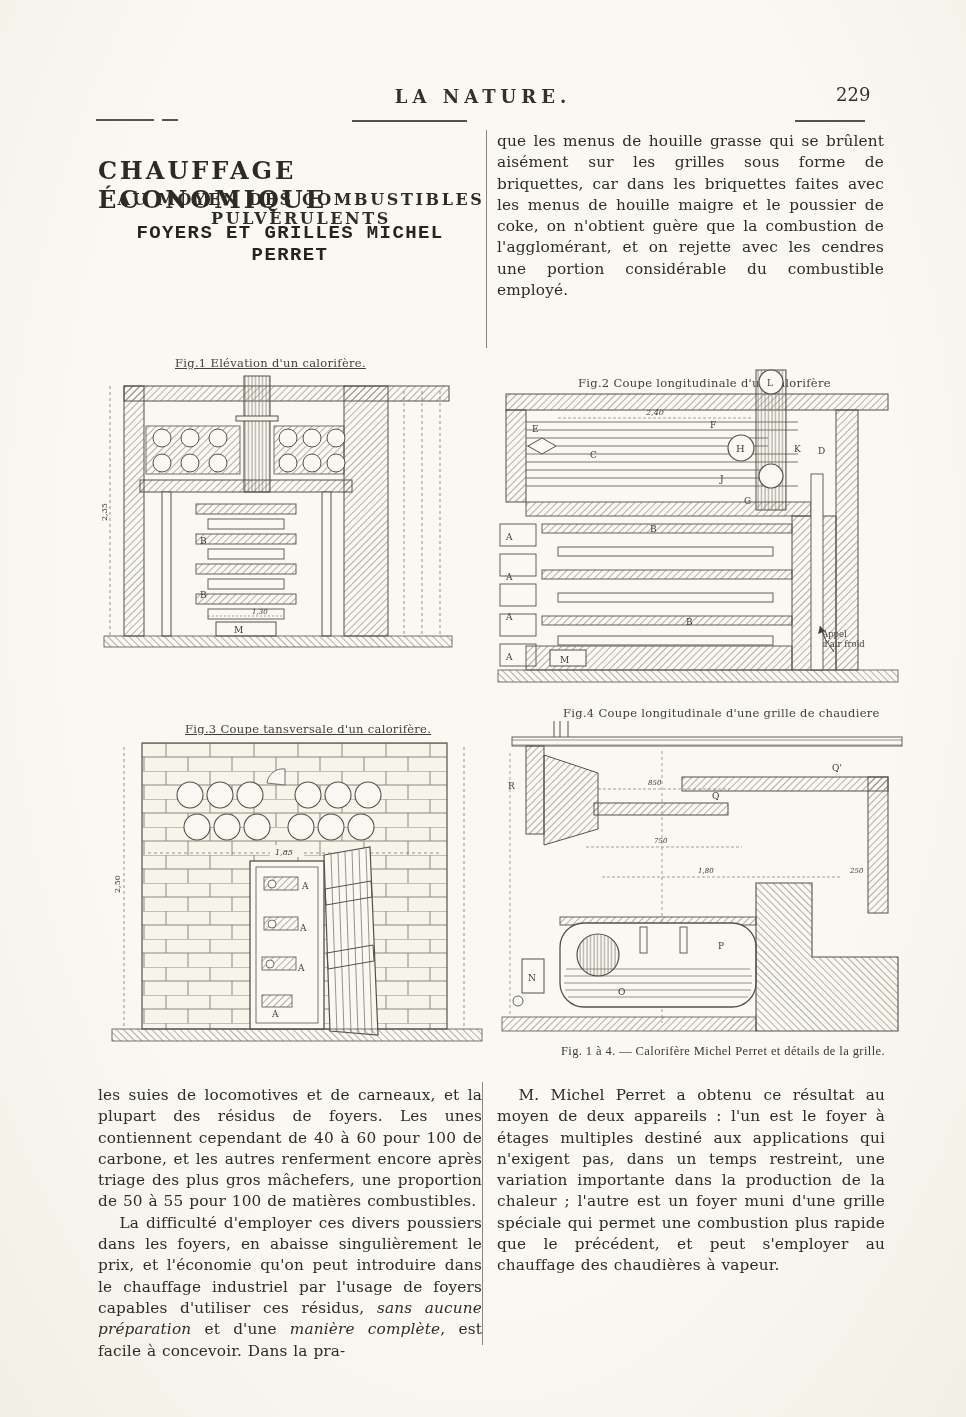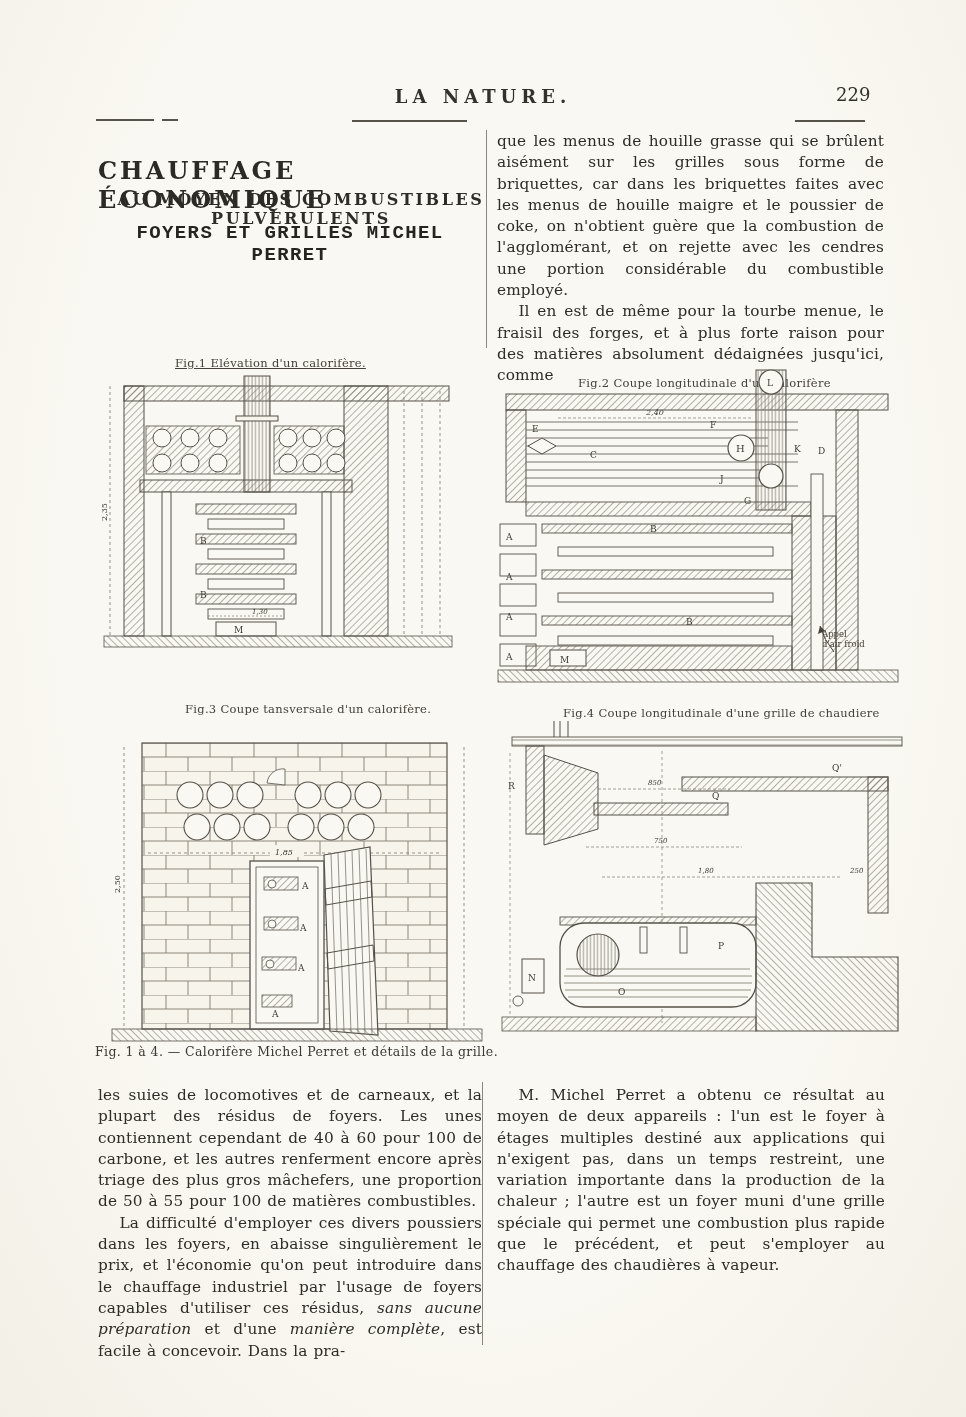--- a/index.html
+++ b/index.html
@@ -20,21 +20,21 @@
   .subtitle{top:190px; left:103px; width:396px; text-align:center; font-size:16px; letter-spacing:2.6px; font-weight:bold;}
   .sechead{top:222px; left:98px; width:384px; text-align:center; font-family:Liberation Mono, monospace; font-size:19px; font-weight:bold; letter-spacing:1.4px; color:#26241f;}
   
   .col{font-size:15.3px; line-height:21.3px; text-align:justify; letter-spacing:0.15px; word-spacing:0.8px; color:#2e2c27;}
   .col p{margin:0; text-indent:1.4em;}
   .col p.noindent{text-indent:0;}
   .ital{font-style:italic;}
   .vdiv{width:1px; background:#8a867c;}
   
   .figcap{font-size:11.5px; color:#45413a; letter-spacing:0.3px; font-family:"DejaVu Serif",serif;}
-  .groupcap{top:1044px; left:95px; width:790px; text-align:left; font-size:12.5px; color:#3c3933; letter-spacing:0.4px;}
+  .groupcap{top:1044px; left:95px; width:790px; text-align:right; font-size:12.5px; color:#3c3933; letter-spacing:0.4px;font-family:Liberation Serif, serif;}
   .airnote{top:630px; left:822px; width:46px; font-size:8.5px; line-height:9.5px; color:#45413a;}
   svg text{font-family:"DejaVu Serif",serif; fill:#3d3a33;}
   .eng{stroke:#55514a;}
 </style>
 </head>
 <body>
 
 <div class="page">
 
   <div class="abs journal">LA NATURE.</div>
@@ -44,26 +44,25 @@
   <div class="abs rule" style="top:120px;left:352px;width:115px;"></div>
   <div class="abs rule" style="top:120px;left:795px;width:70px;"></div>
 
   <div class="abs title">CHAUFFAGE ÉCONOMIQUE</div>
   <div class="abs subtitle">AU MOYEN DES COMBUSTIBLES PULVÉRULENTS</div>
   <div class="abs sechead">FOYERS ET GRILLES MICHEL PERRET</div>
 
   <div class="abs vdiv" style="top:130px;left:486px;height:218px;"></div>
   <div class="abs col" style="top:131px;left:497px;width:387px;">
     <p class="noindent">que les menus de houille grasse qui se brûlent aisément sur les grilles sous forme de briquettes, car dans les briquettes faites avec les menus de houille maigre et le poussier de coke, on n'obtient guère que la combustion de l'agglomérant, et on rejette avec les cendres une portion considérable du combustible employé.</p>
-    <p>Il en est de même pour la tourbe menue, le fraisil des forges, et à plus forte raison pour des matières absolument dédaignées jusqu'ici, comme</p>
   </div>
 
   <div class="abs figcap" style="top:356px;left:175px;text-decoration:underline;">Fig.1  Elévation d'un calorifère.</div>
   <div class="abs figcap" style="top:376px;left:578px;">Fig.2  Coupe longitudinale d'un calorifère</div>
-  <div class="abs figcap" style="top:702px;left:185px;">Fig.3  Coupe tansversale d'un calorifère.</div>
+  <div class="abs figcap" style="top:722px;left:185px;text-decoration:underline;">Fig.3  Coupe tansversale d'un calorifère.</div>
   <div class="abs figcap" style="top:706px;left:563px;">Fig.4  Coupe longitudinale d'une grille de chaudiere</div>
   <div class="abs airnote">Appel d'air froid</div>
   <div class="abs groupcap">Fig. 1 à 4. — Calorifère Michel Perret et détails de la grille.</div>
 
   <svg class="abs" style="top:368px;left:92px;" width="812" height="690" viewBox="0 0 812 690">
     <defs>
       <pattern id="ph" width="5" height="5" patternUnits="userSpaceOnUse" patternTransform="rotate(45)">
         <line x1="0" y1="0" x2="0" y2="5" stroke="#6b675e" stroke-width="1"></line>
       </pattern>
       <pattern id="ph2" width="5" height="5" patternUnits="userSpaceOnUse" patternTransform="rotate(-45)">

